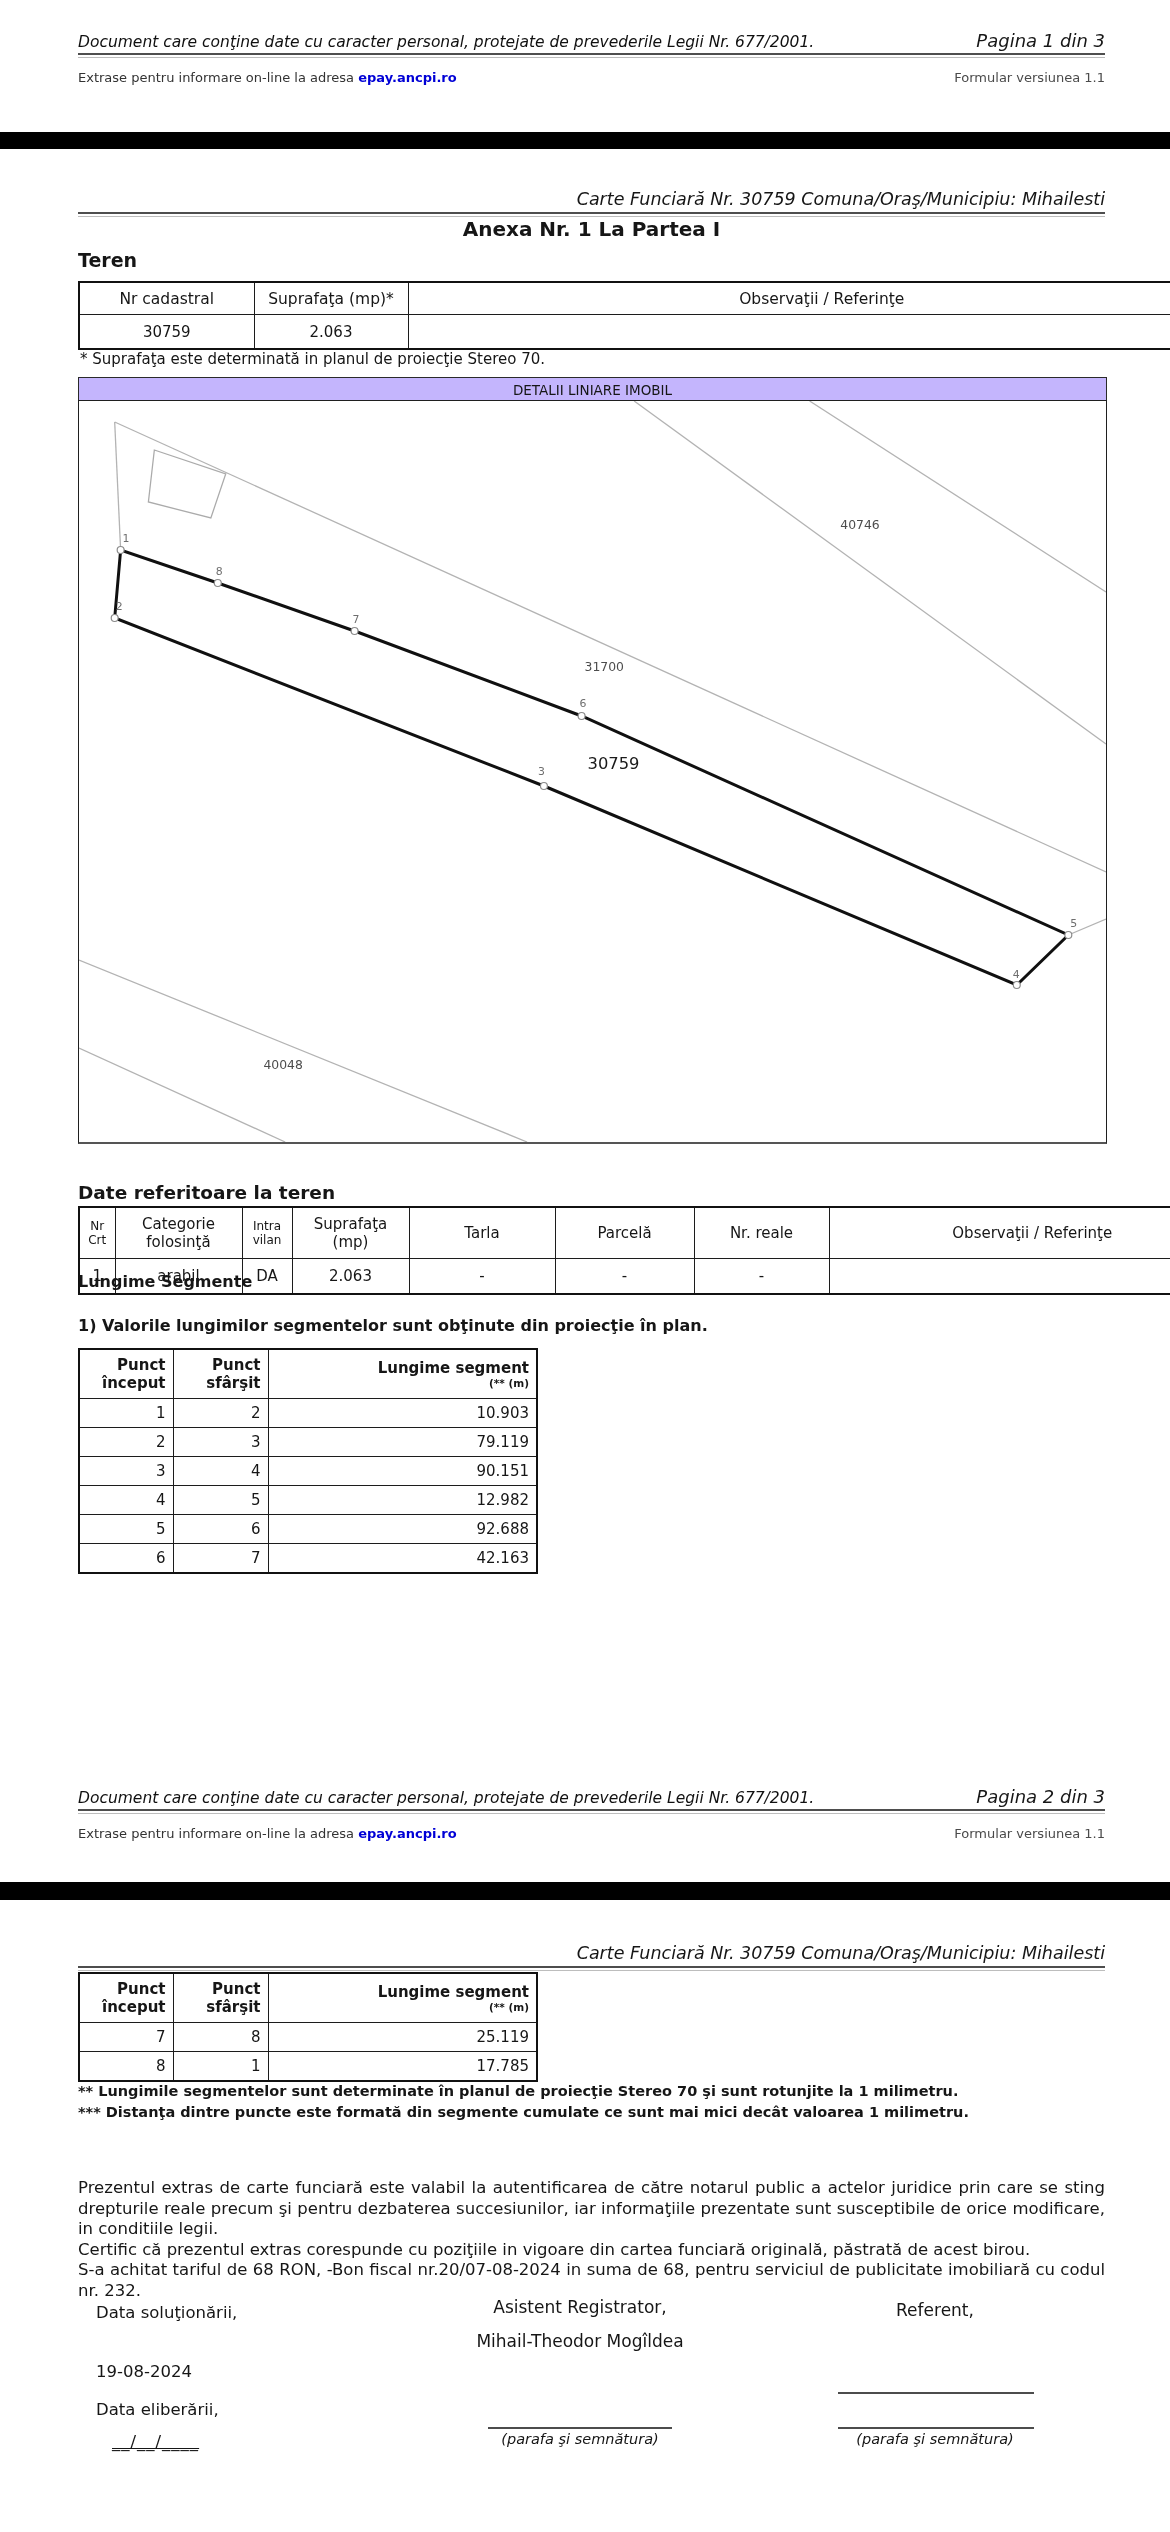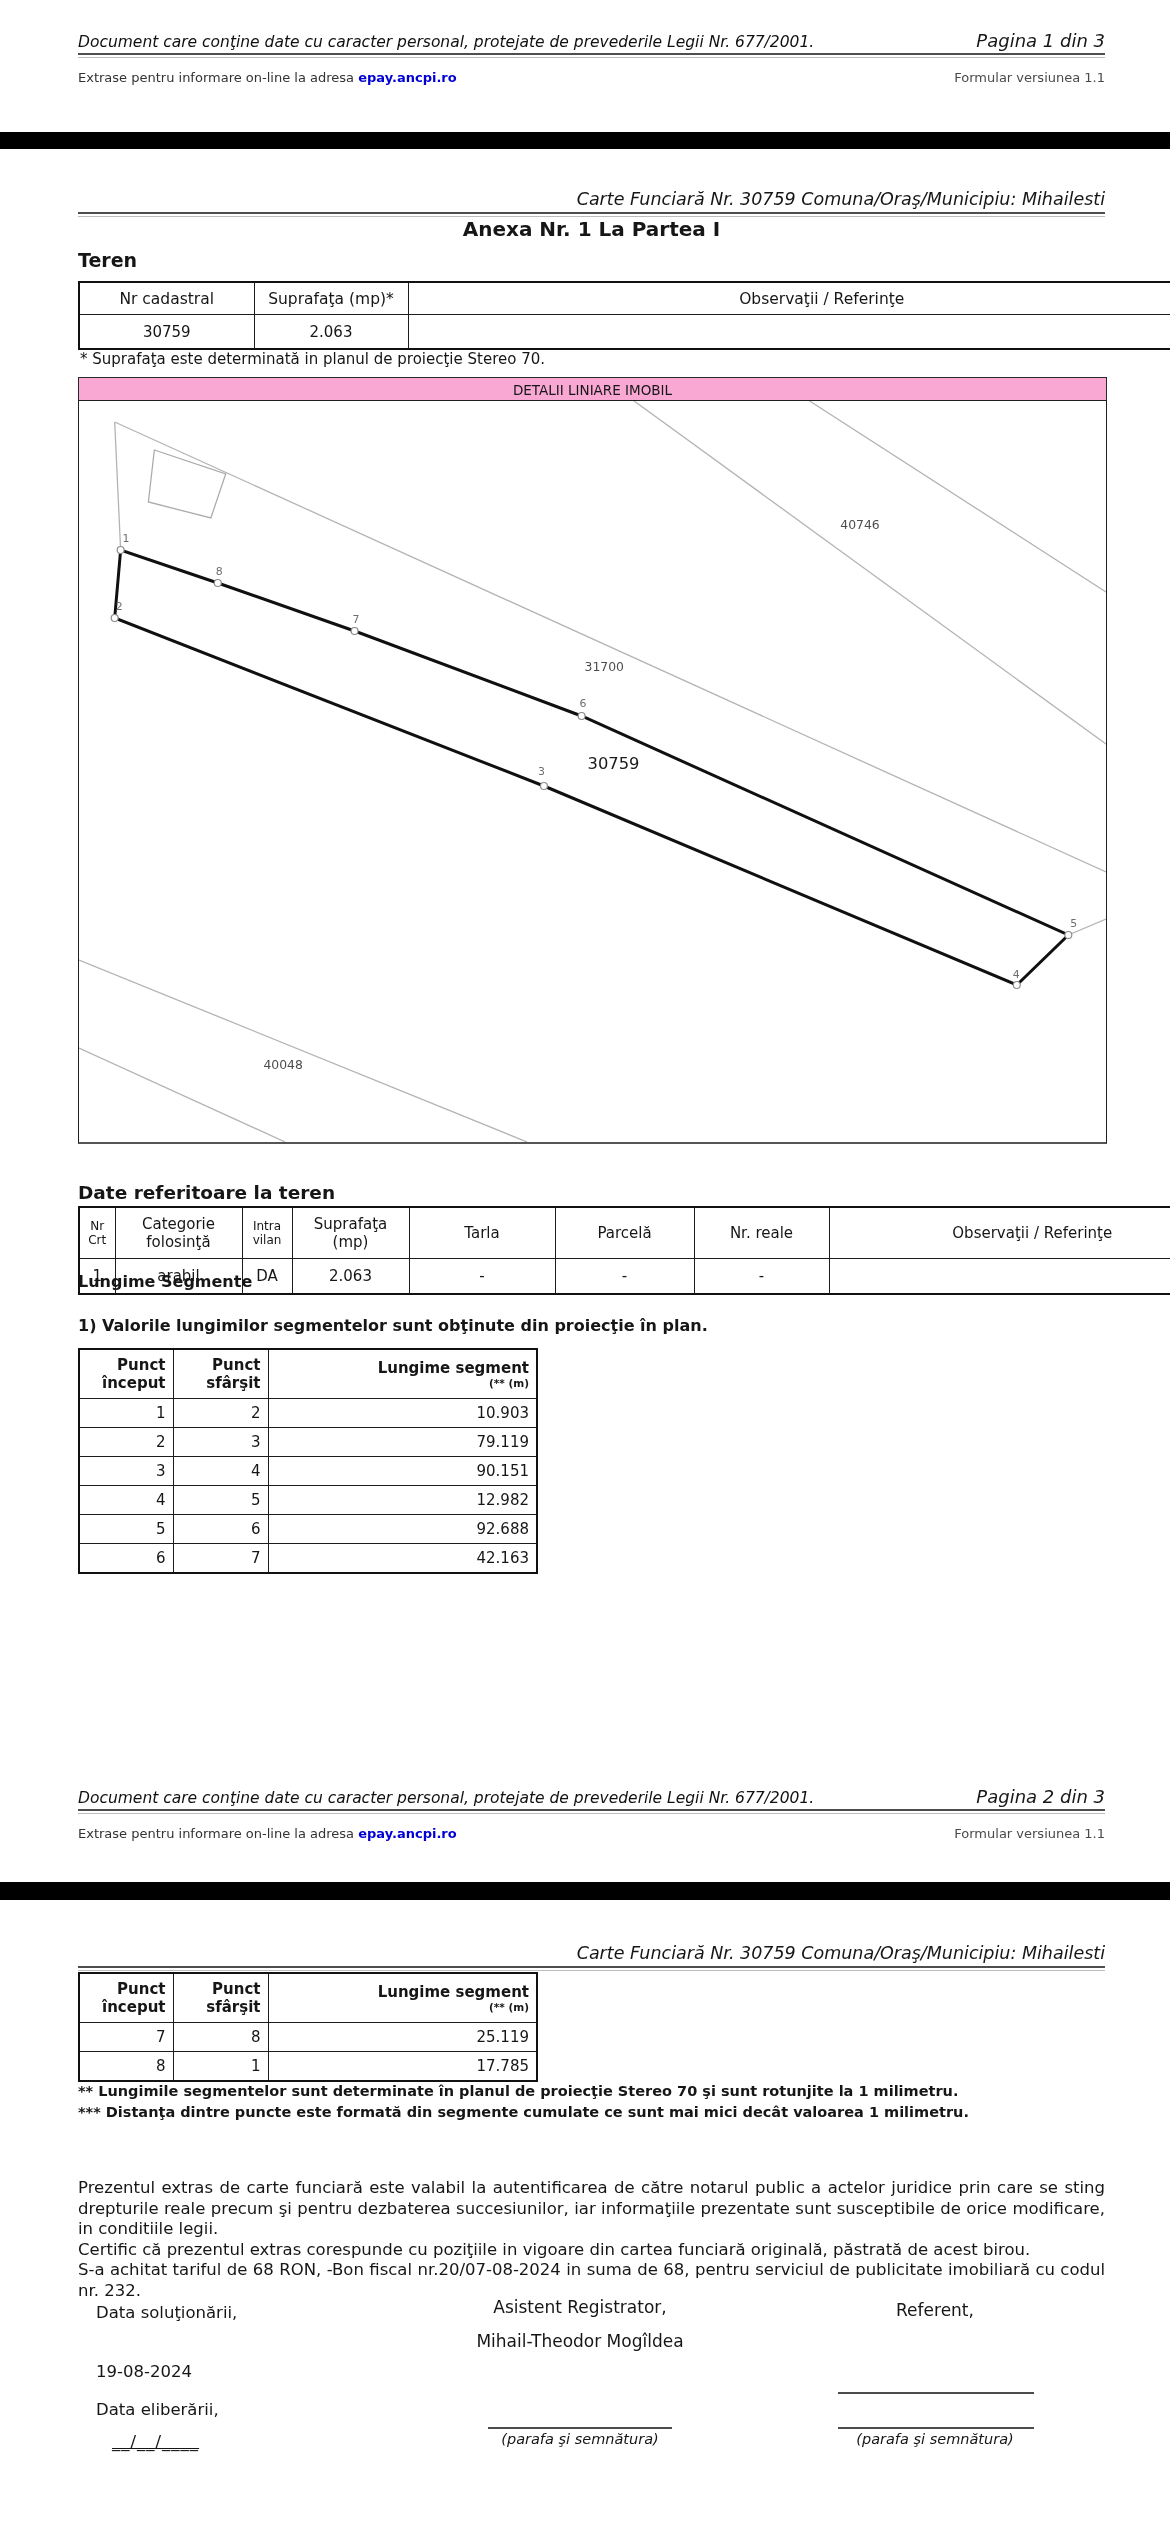--- a/index.html
+++ b/index.html
@@ -35,21 +35,21 @@
   .date-tbl td { height:30px; }
   .date-tbl th:nth-child(1), .date-tbl th:nth-child(3) { font-size:12px; }
 
   .seg-tbl { width:460px; border:2.2px solid #111; }
   .seg-tbl th, .seg-tbl td { border:1.8px solid #1c1c1c; text-align:right; padding:1px 7px;
     font-size:15px; }
   .seg-tbl th { font-weight:bold; height:46px; vertical-align:middle; }
   .seg-tbl td { height:26px; }
   .seg-unit { font-size:10.5px; font-weight:bold; }
 
-  .detalii-bar { background:#f9a8d4; border:1px solid #2a2a2a; border-bottom:none;
+  .detalii-bar { background:#c4b5fd; border:1px solid #2a2a2a; border-bottom:none;
     text-align:center; font-size:13.5px; padding-top:4px; height:19px; }
   .map-box { border:1.5px solid #1f1f1f; border-bottom:2px solid #555; background:#fff; }
   .footnote { font-size:15px; }
   .fn-bold { font-size:14.5px; font-weight:bold; }
   .cert { font-size:16.5px; line-height:20.5px; text-align:justify; }
   .sig { font-size:16.5px; }
   .sig-center { text-align:center; }
   .sigline { border-top:2px solid #4c4c4c; height:0; }
   .parafa { font-size:14.5px; font-style:italic; text-align:center; }
   svg text { font-family:"DejaVu Sans","Liberation Sans",sans-serif; }

